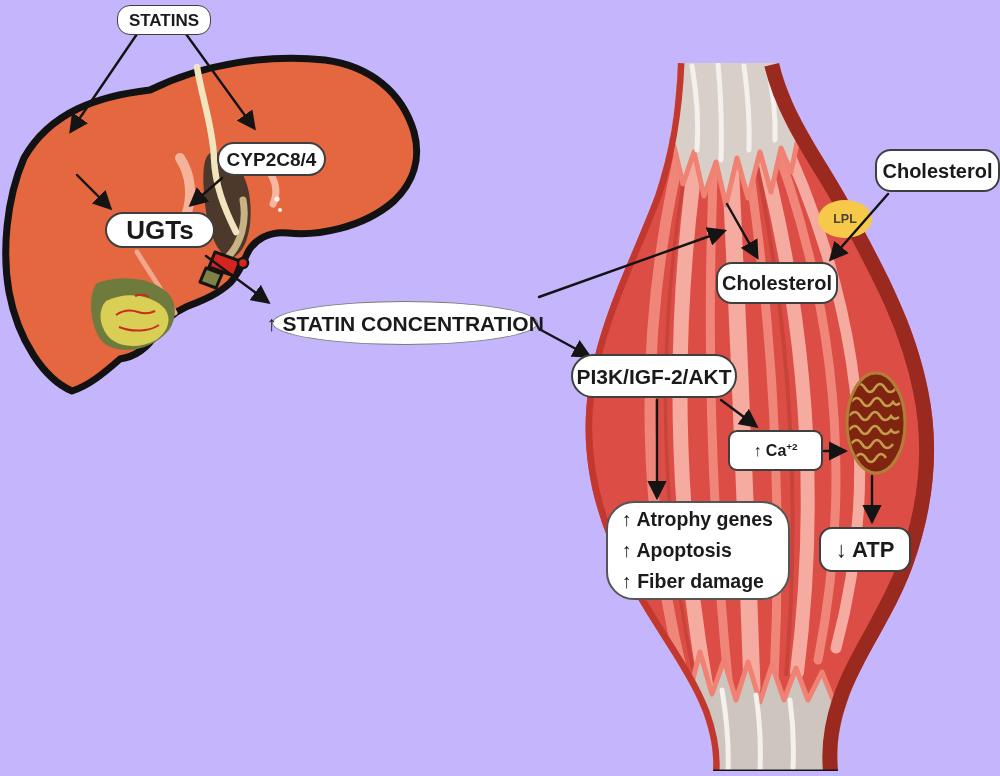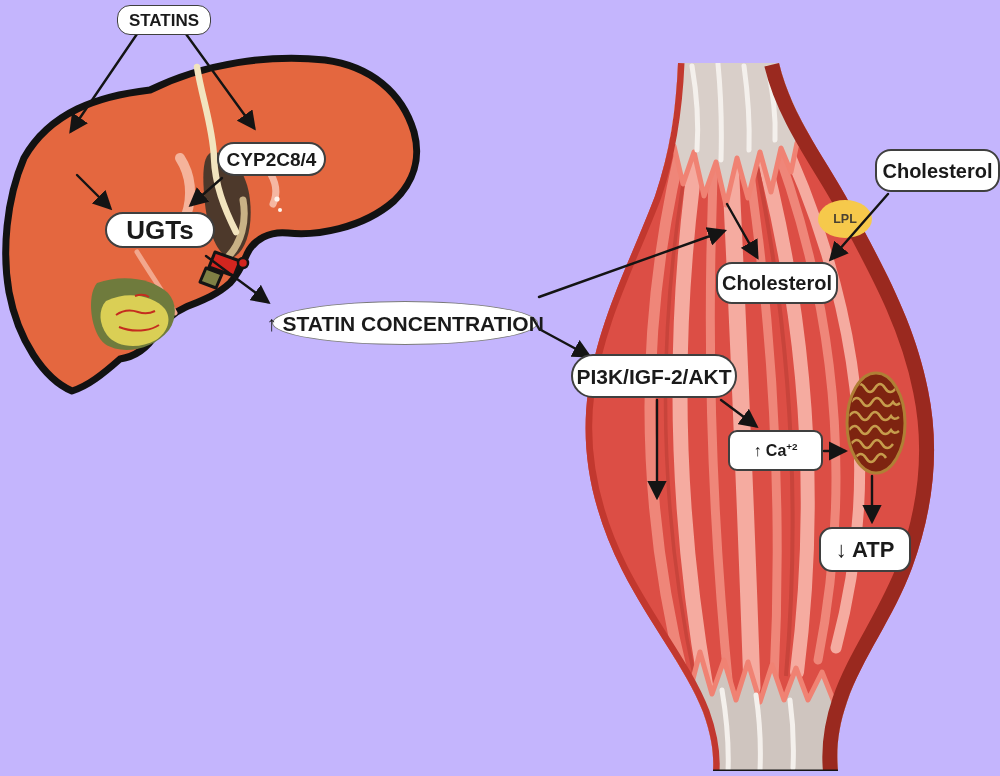--- a/index.html
+++ b/index.html
@@ -188,18 +188,23 @@
 
 <div class="pill" style="left:571px;top:354px;width:166px;height:44px;border-radius:22px;font-size:21px;">
   <span>PI3K/IGF-2/AKT</span>
 </div>
 
 <div class="pill" style="left:728px;top:430px;width:95px;height:41px;border-radius:9px;font-size:16px;">
   <span>↑ Ca</span>
       <sup>+2</sup>
 </div>
 
+<div class="pill multiline" style="left:606px;top:501px;width:184px;height:99px;border-radius:28px;border-width:2.5px;border-color:#555;font-size:19.5px;">
+  <div>↑ Atrophy genes</div>
+  <div>↑ Apoptosis</div>
+  <div>↑ Fiber damage</div>
+</div>
 
 <div class="pill" style="left:819px;top:527px;width:92px;height:45px;border-radius:13px;font-size:22px;">
   <span>↓ ATP</span>
 </div>
 
 </div>
 
 </body></html>

